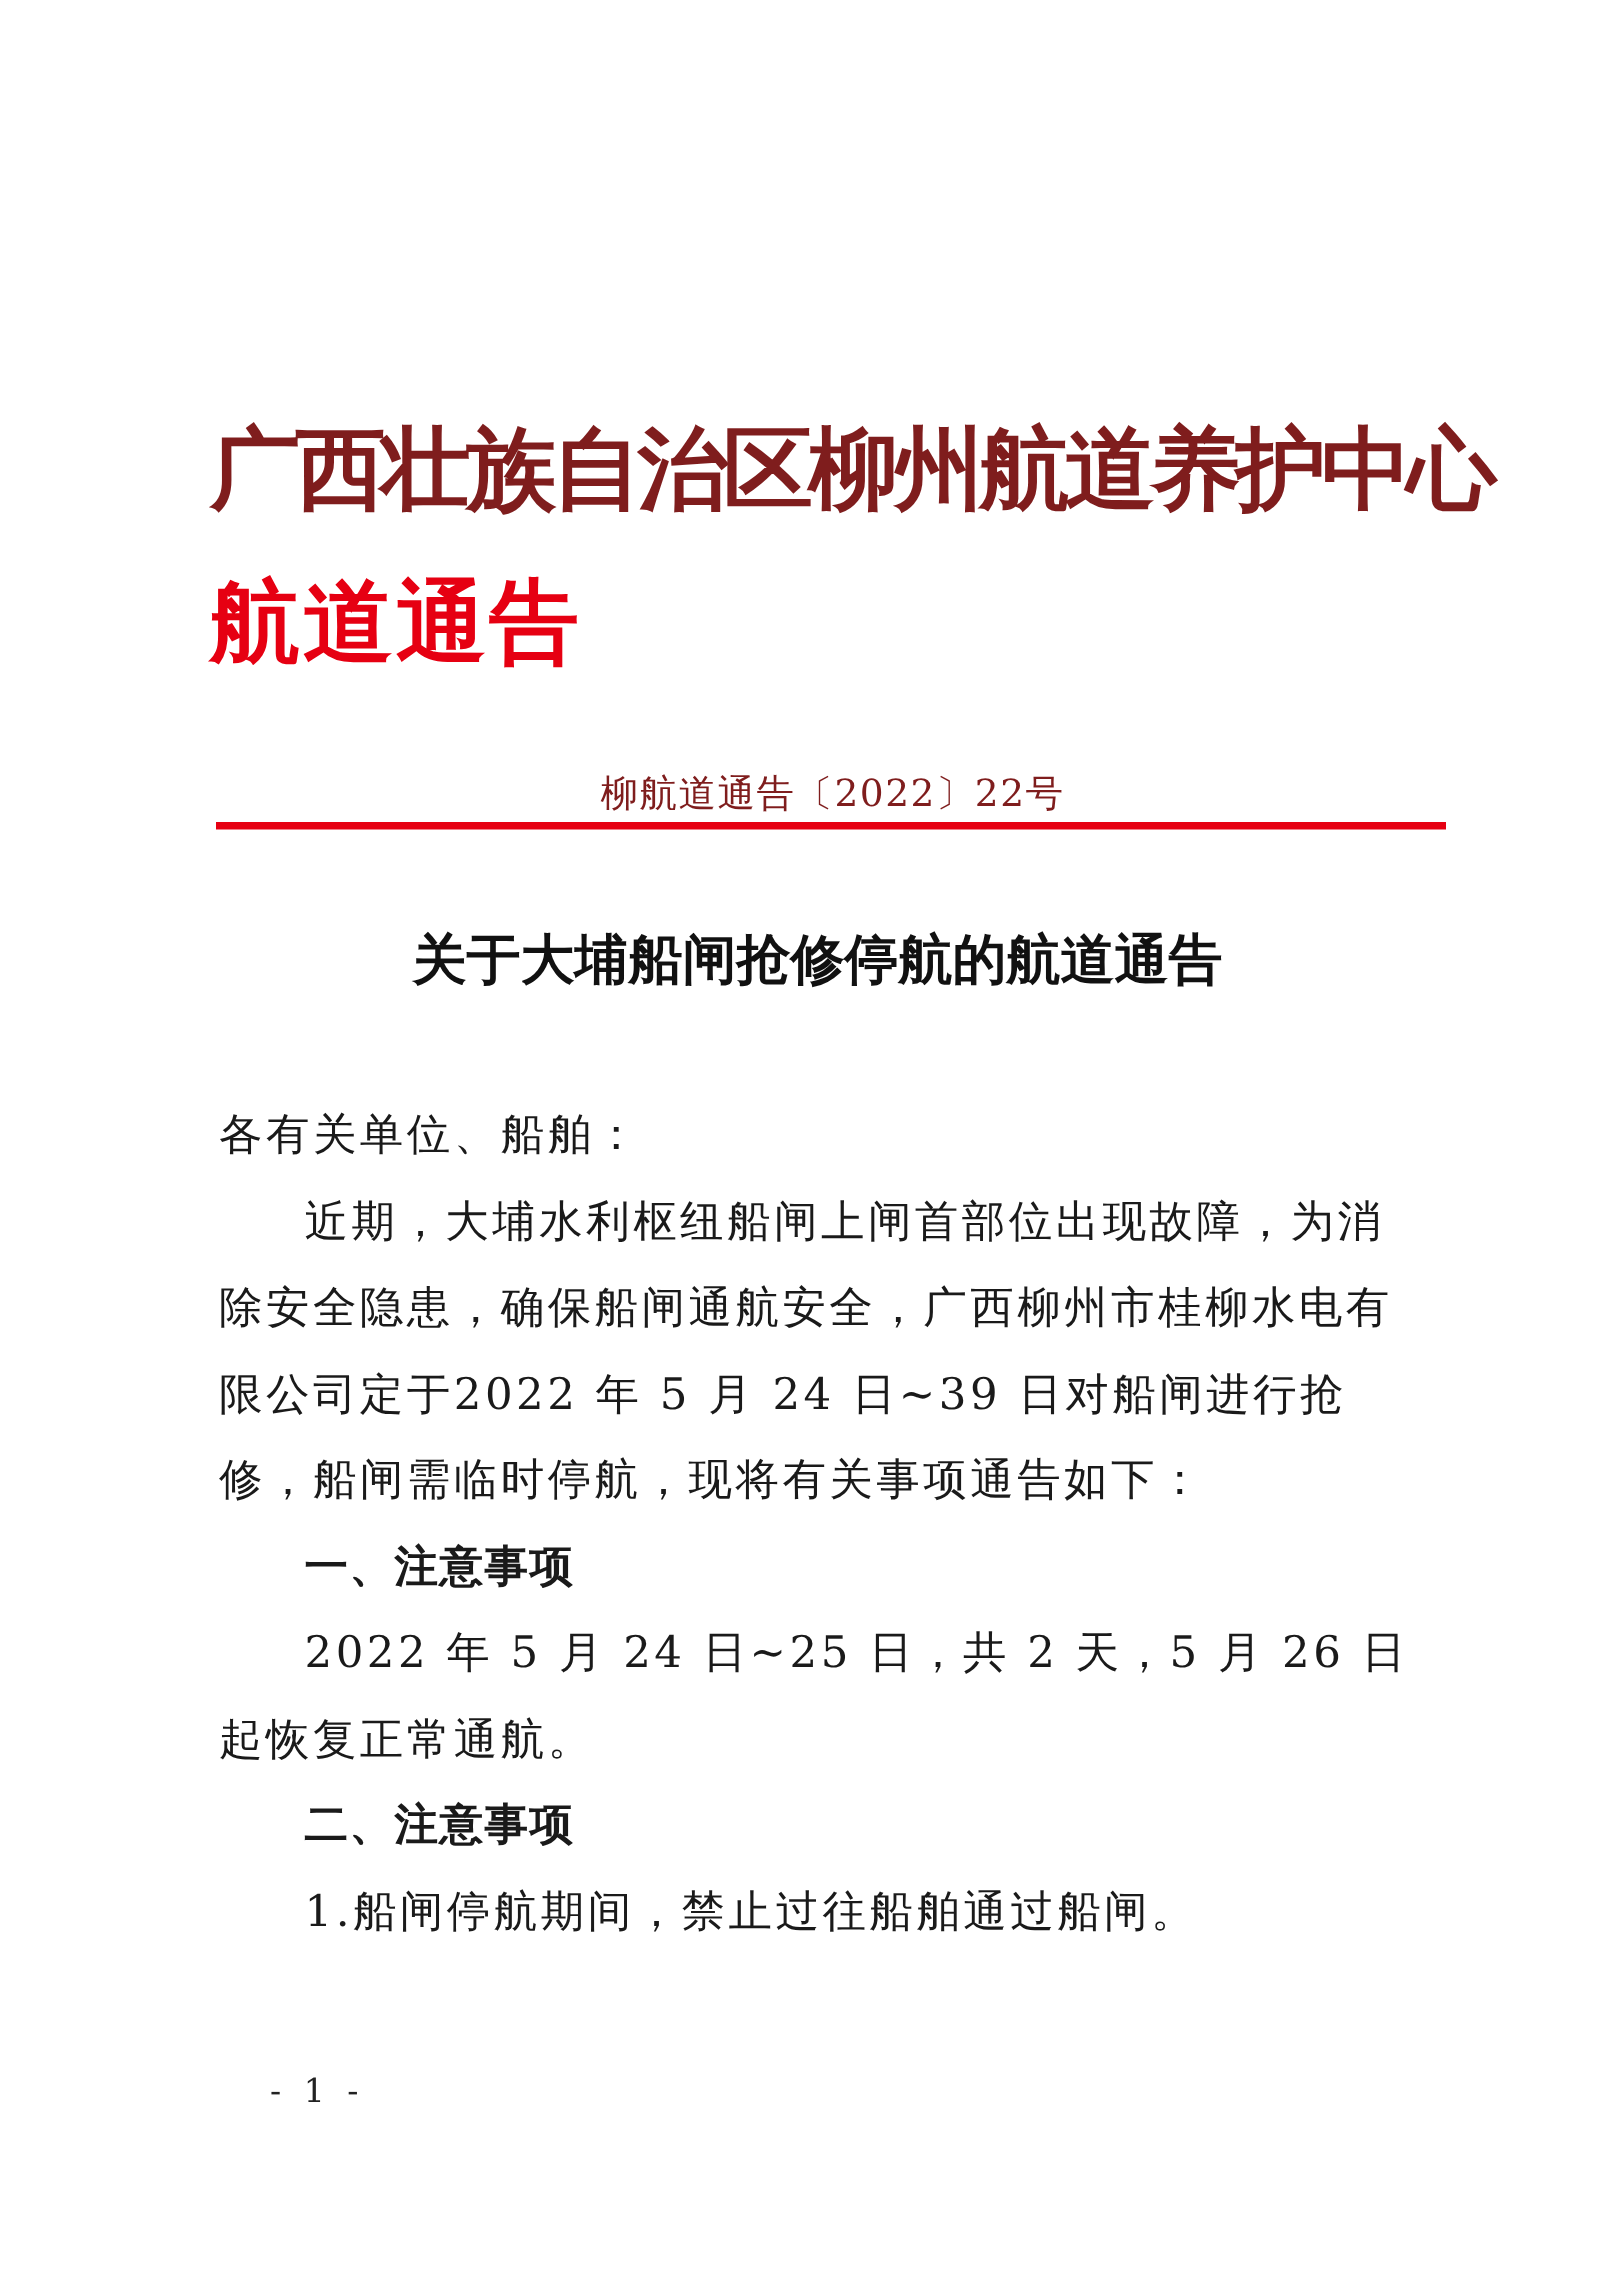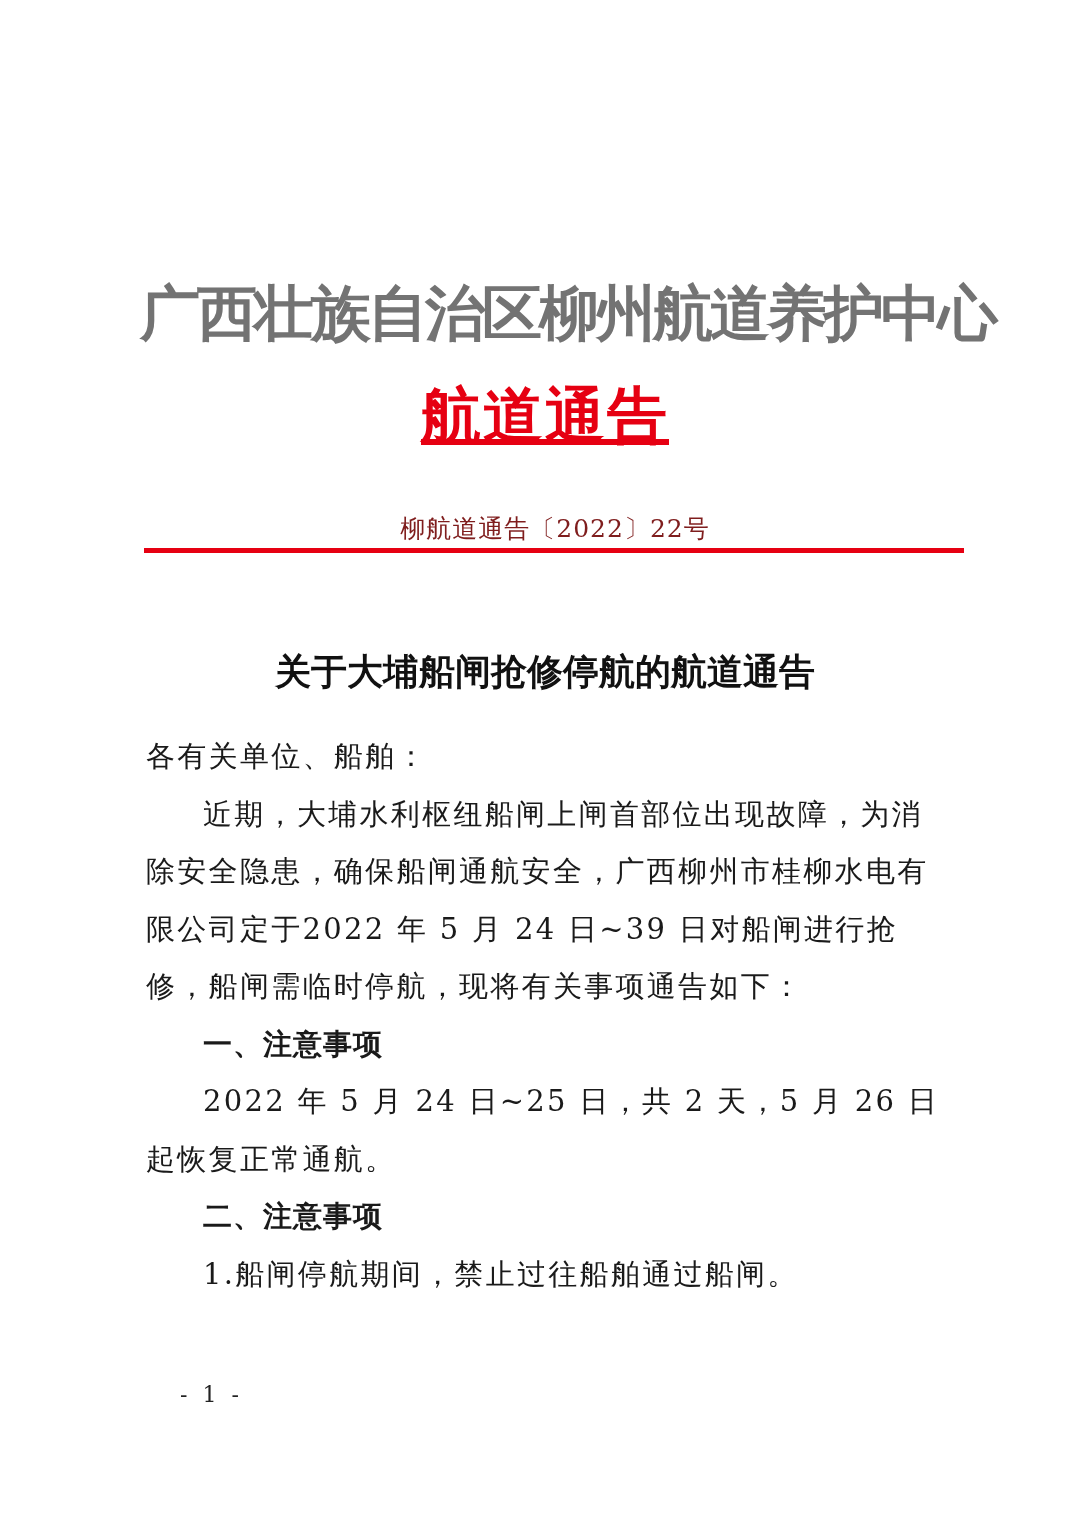--- a/index.html
+++ b/index.html
@@ -20,41 +20,40 @@
       left: 0; top: 0;
       width: 1080px;
       height: 1527px;
     }
     .org-title {
       position: absolute;
       left: 140px;
       top: 278px;
       width: 810px;
       text-align: center;
-      color: #737373;
+      color: #7f1d1d;
       font-family: "DejaVu Serif", "Liberation Serif", serif;
       font-size: 60px;
       font-weight: bold;
       letter-spacing: -3px;
       line-height: 70px;
       white-space: nowrap;
     }
     .doc-type {
       position: absolute;
       left: 140px;
       top: 380px;
       width: 810px;
-      text-align: center;
+      text-align: left;
       color: #e60012;
       font-family: "DejaVu Serif", "Liberation Serif", serif;
       font-size: 60px;
       font-weight: bold;
       letter-spacing: 2px;
       line-height: 70px;
-      text-decoration: underline;
     }
     .doc-number {
       position: absolute;
       left: 140px;
       top: 513px;
       width: 830px;
       text-align: center;
       font-size: 25px;
       line-height: 32px;
       color: #7f1d1d;
@@ -64,21 +63,21 @@
       position: absolute;
       left: 144px;
       top: 548px;
       width: 820px;
       height: 5px;
       background: #e60012;
     }
     .subject-title {
       position: absolute;
       left: 140px;
-      top: 646px;
+      top: 615px;
       width: 810px;
       text-align: center;
       font-size: 36px;
       font-weight: bold;
       line-height: 50px;
       color: #111;
       letter-spacing: 0px;
     }
     .body-text {
       position: absolute;

